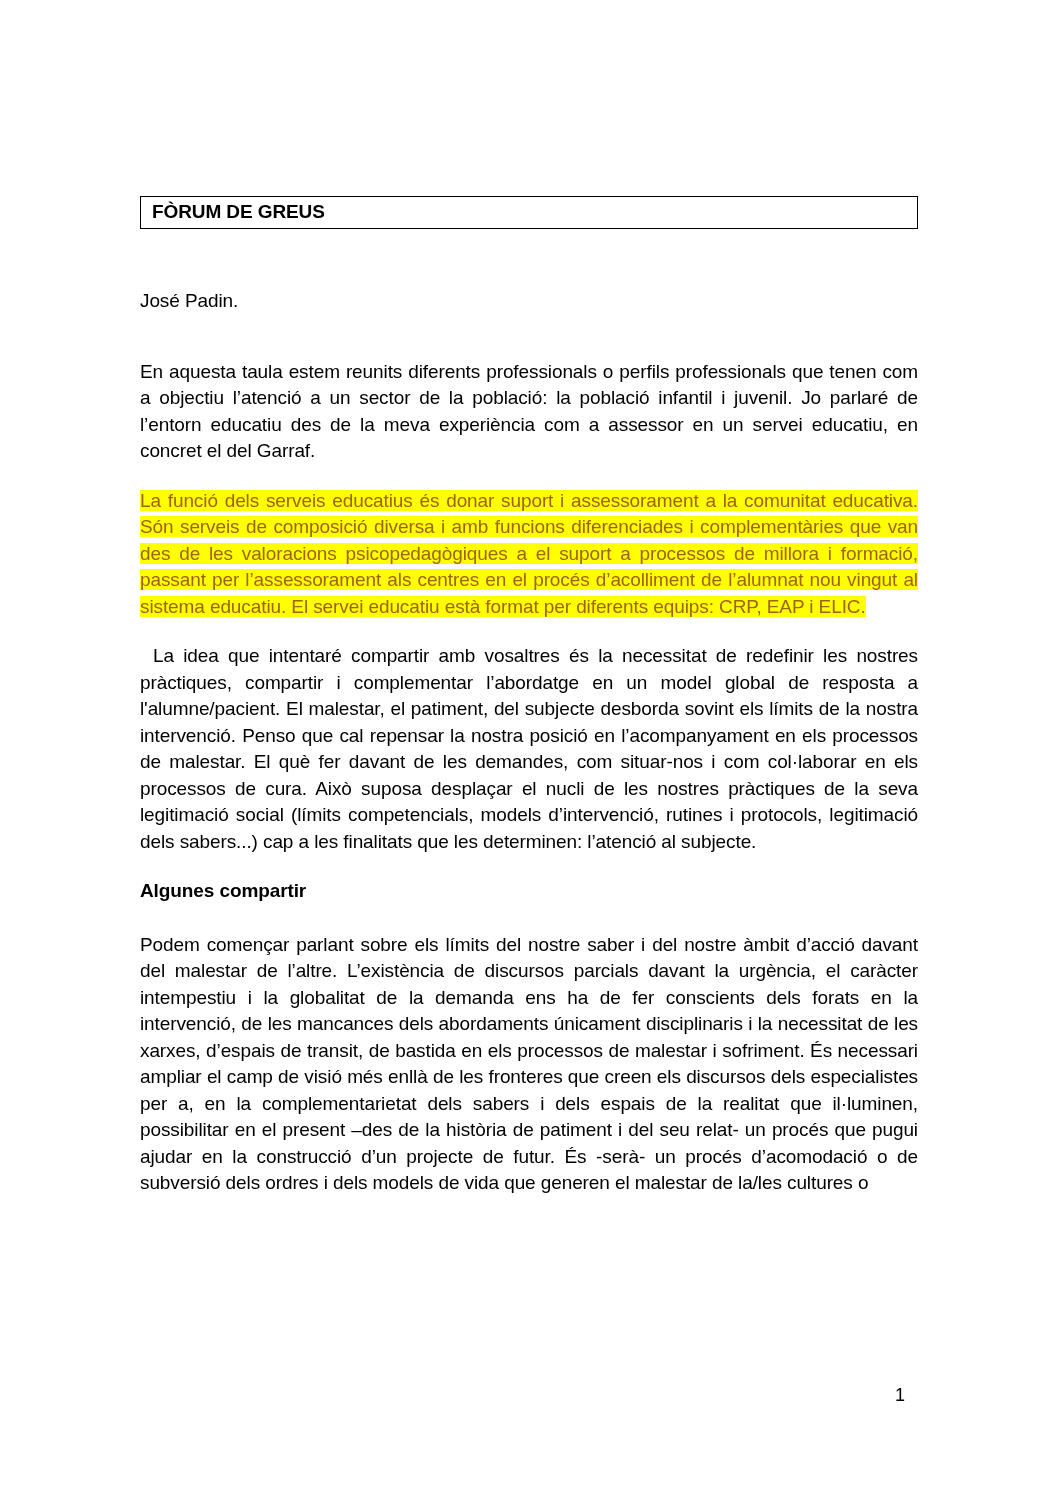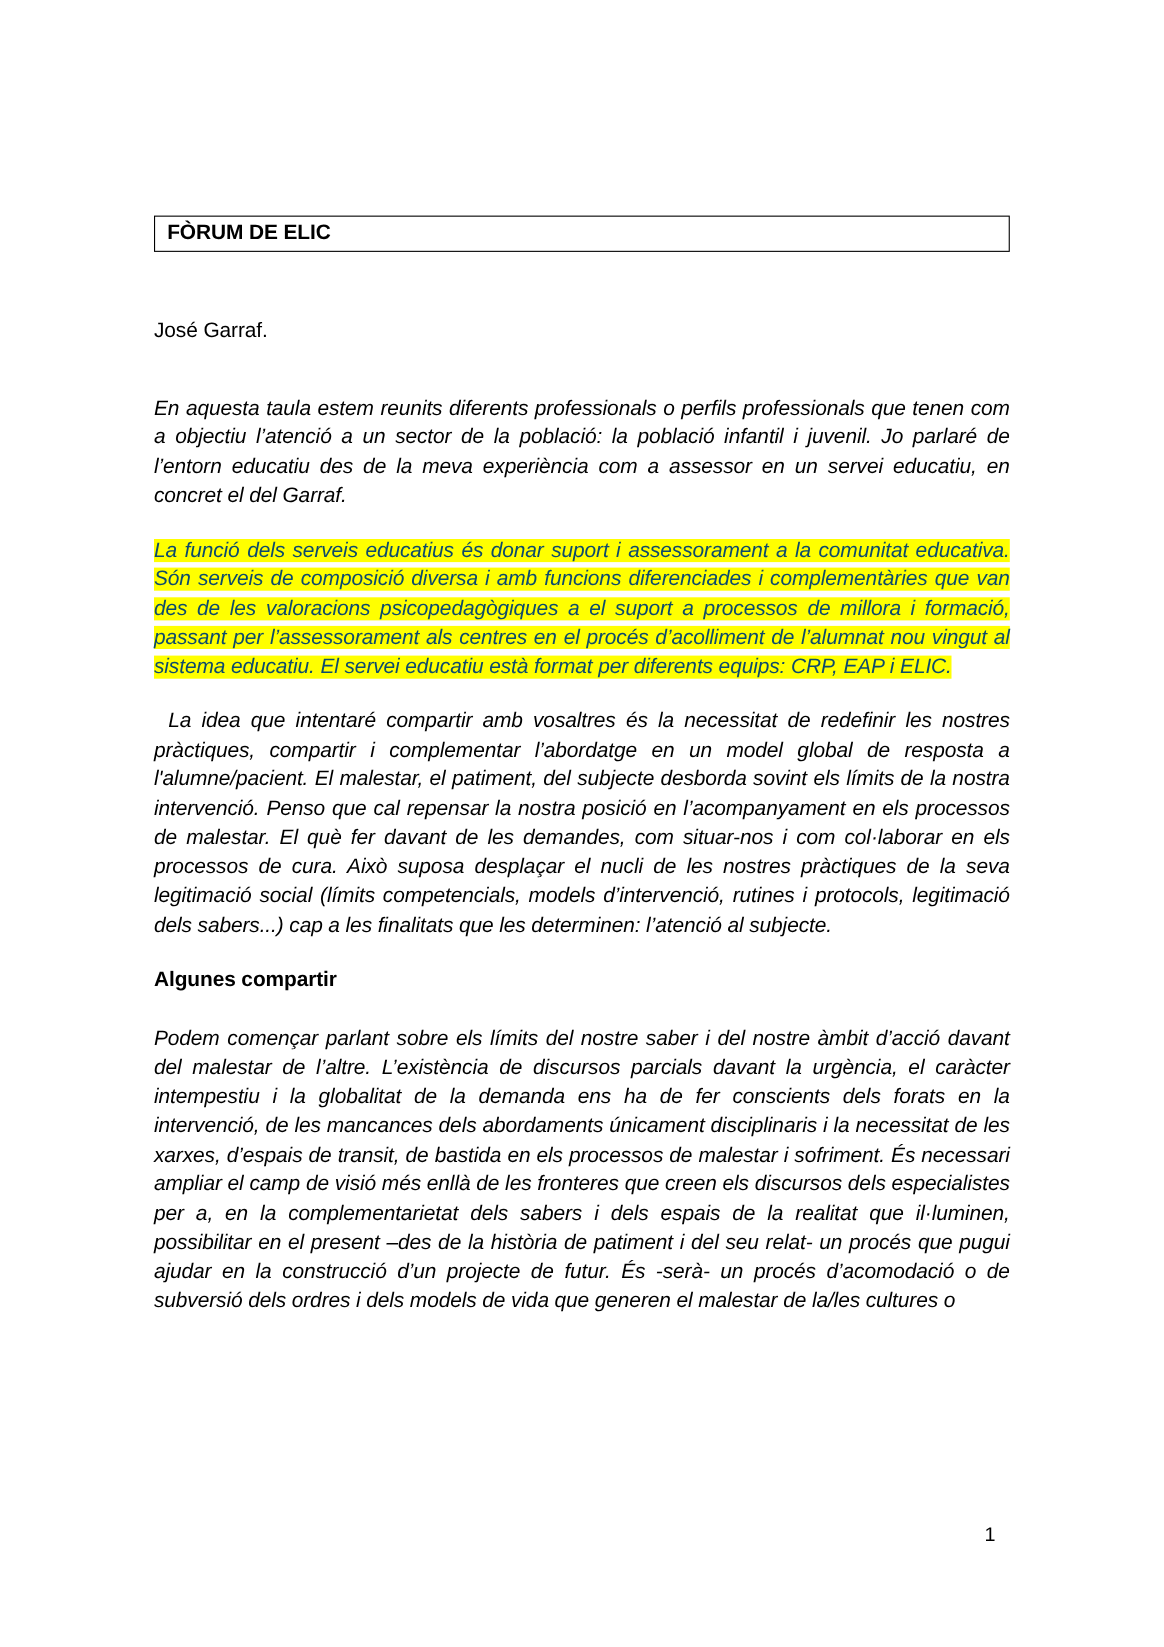--- a/index.html
+++ b/index.html
@@ -42,52 +42,51 @@
   }
   .heading {
     font-size: 19px;
     font-weight: bold;
     margin: 0 0 27px 0;
     line-height: 26.5px;
   }
   .body-para {
     margin: 0 0 23px 0;
     text-align: justify;
-    font-style: italic;
   }
   .body-para.indent {
     text-indent: 13px;
     margin-top: 18px;
   }
   .body-para.last {
     margin-bottom: 16px;
   }
   mark {
-    color: #0c4a6e;
+    color: #a16207;
     
   }
   .page-number {
     position: absolute;
     top: 1383px;
     right: 153px;
     font-size: 18px;
     line-height: 24px;
   }
 </style>
 </head>
 <body>
 
 <div class="page">
 
   <div class="header-box">
-    <span>FÒRUM DE ELIC</span>
+    <span>FÒRUM DE GREUS</span>
   </div>
 
 
-  <p class="author">José Garraf.</p>
+  <p class="author">José Padin.</p>
 
 
   <p class="body-para">En aquesta taula estem reunits diferents professionals o perfils professionals que tenen com a objectiu l’atenció a un sector de la població: la població infantil i juvenil. Jo parlaré de l’entorn educatiu des de la meva experiència com a assessor en un servei educatiu, en concret el del Garraf.</p>
 
   <p class="body-para"><mark style="background: rgb(255, 255, 0);">La funció dels serveis educatius és donar suport i assessorament a la comunitat educativa. Són serveis de composició diversa i amb funcions diferenciades i complementàries que van des de les valoracions psicopedagògiques a el suport a processos de millora i formació, passant per l’assessorament als centres en el procés d’acolliment de l’alumnat nou vingut al sistema educatiu. El servei educatiu està format per diferents equips: CRP, EAP i ELIC.</mark></p>
 
   <p class="body-para indent">La idea que intentaré compartir amb vosaltres és la necessitat de redefinir les nostres pràctiques, compartir i complementar l’abordatge en un model global de resposta a l'alumne/pacient. El malestar, el patiment, del subjecte desborda sovint els límits de la nostra intervenció. Penso que cal repensar la nostra posició en l’acompanyament en els processos de malestar. El què fer davant de les demandes, com situar-nos i com col·laborar en els processos de cura. Això suposa desplaçar el nucli de les nostres pràctiques de la seva legitimació social (límits competencials, models d’intervenció, rutines i protocols, legitimació dels sabers...) cap a les finalitats que les determinen: l’atenció al subjecte.</p>
 
   <h2 class="heading">Algunes compartir</h2>
 

